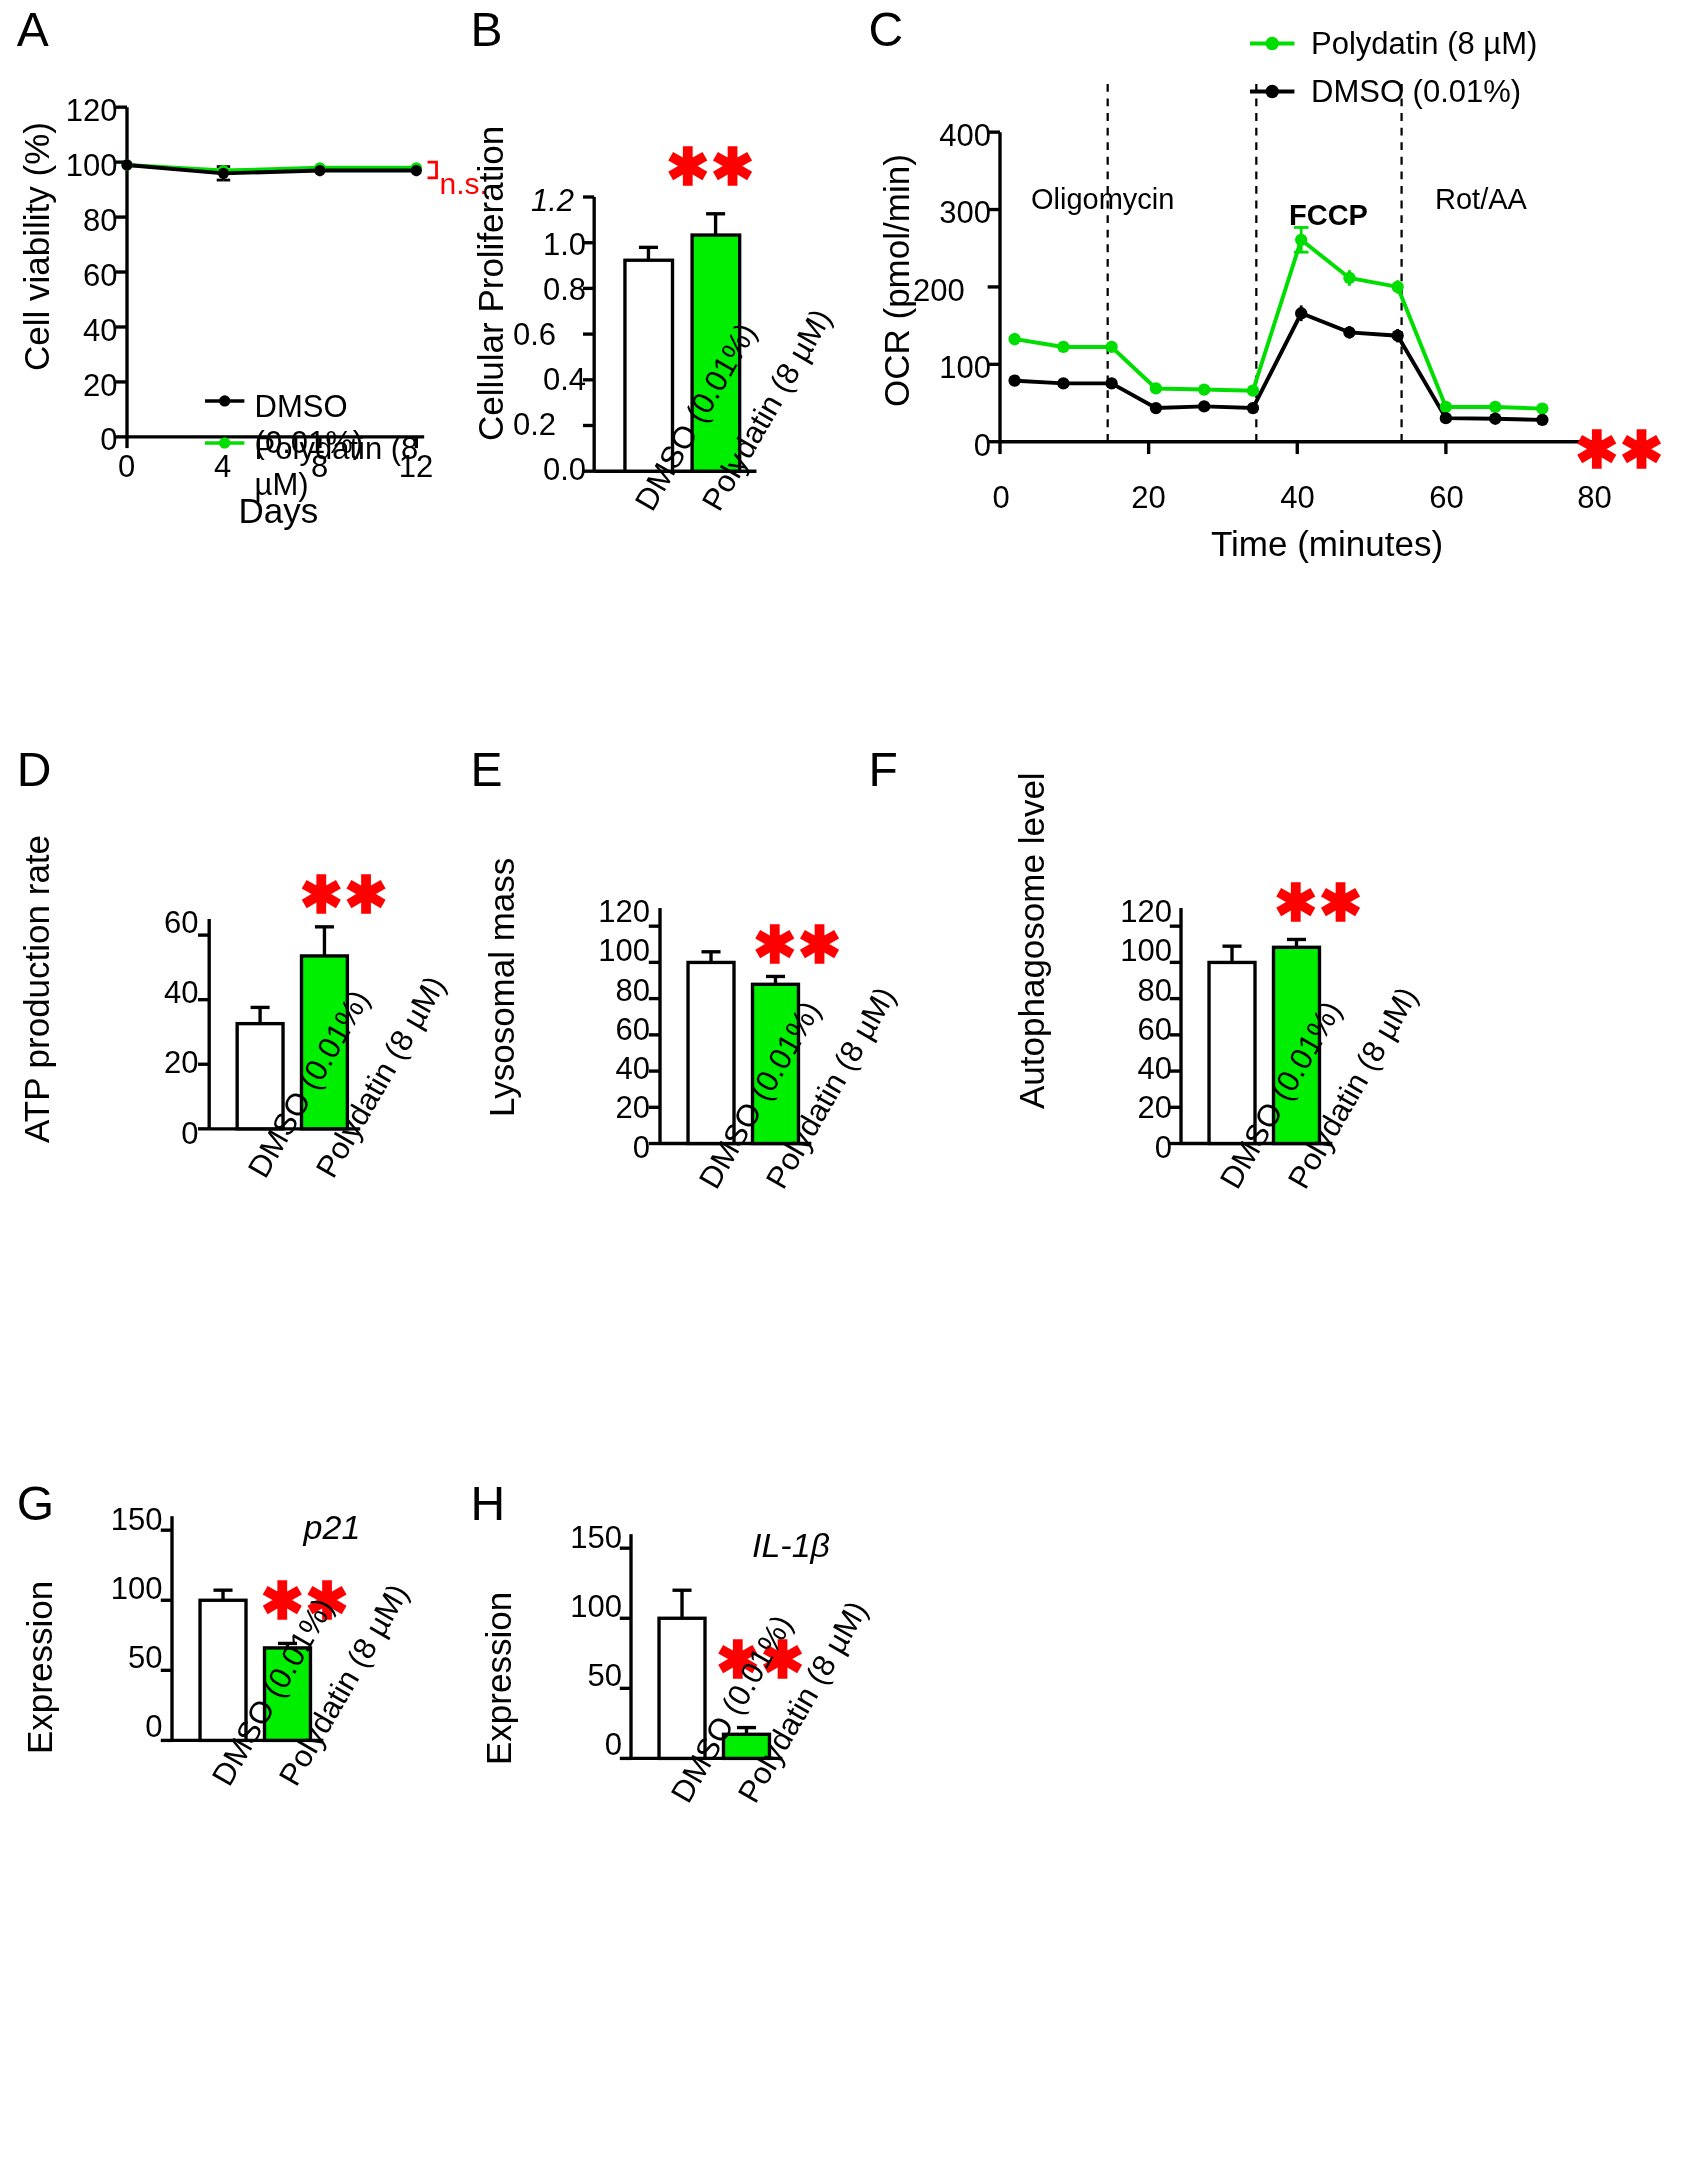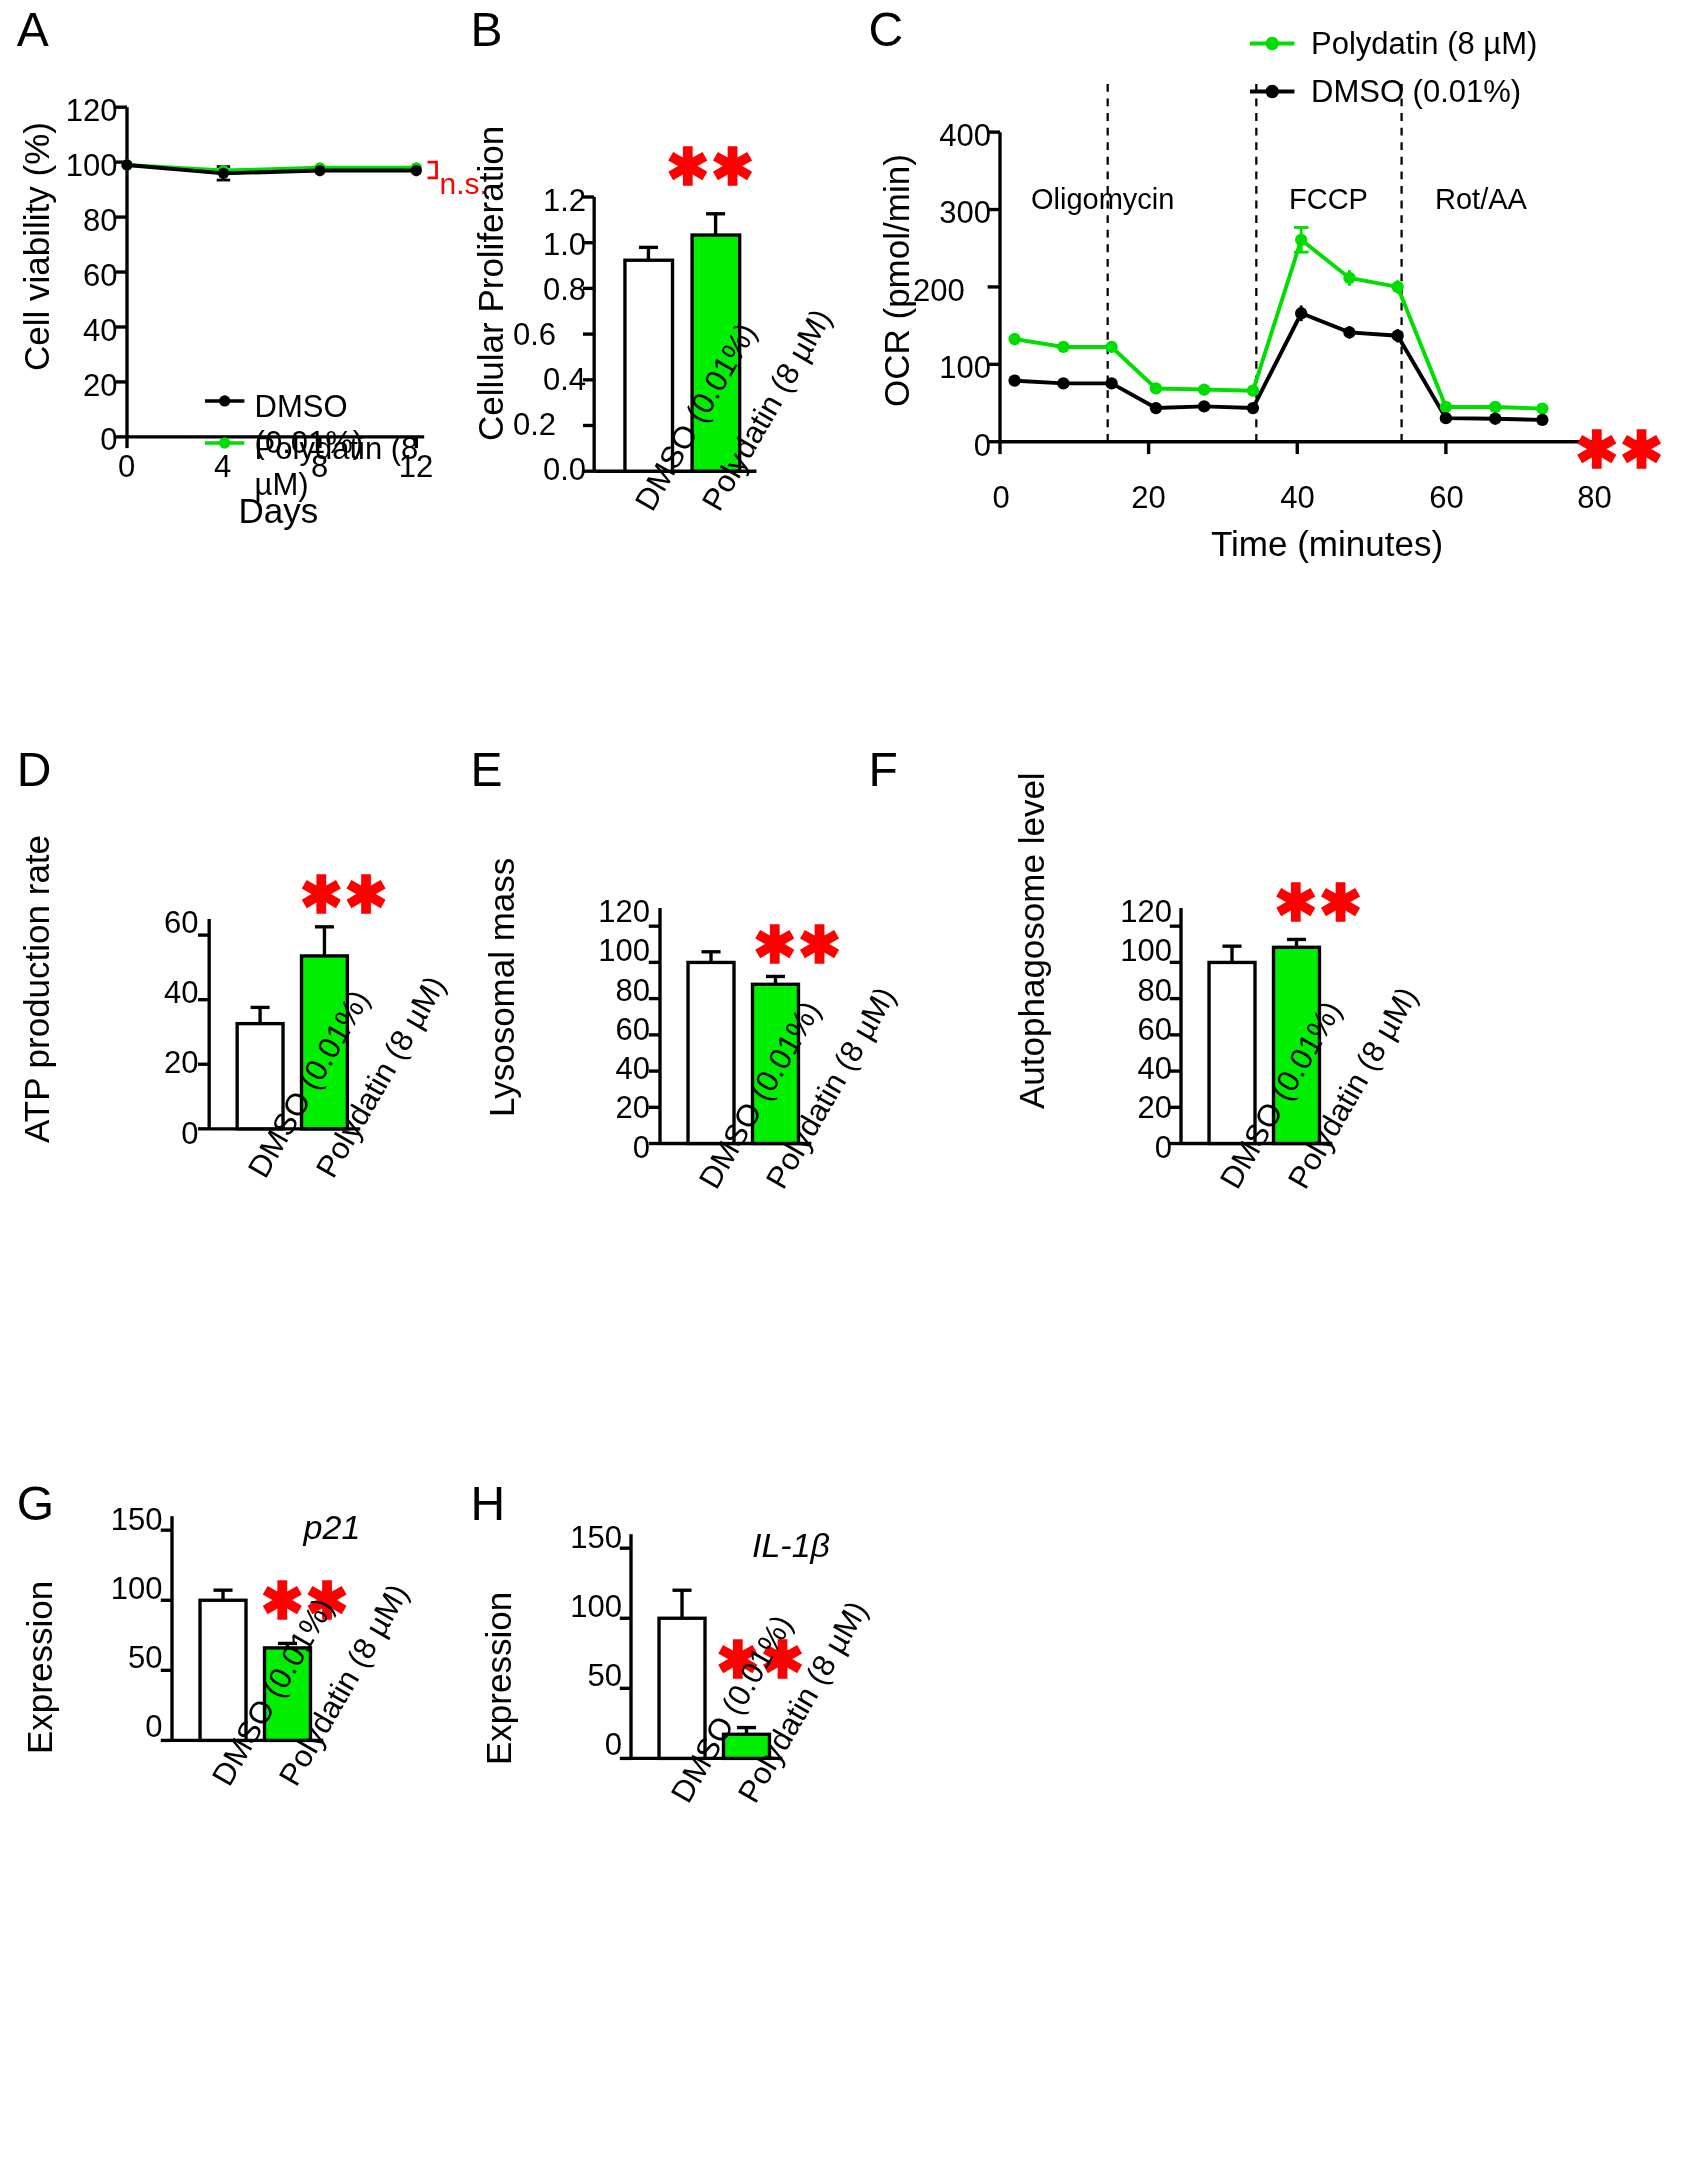--- a/index.html
+++ b/index.html
@@ -105,21 +105,21 @@
       <circle cx="35" cy="14" r="10" fill="#00dd00"></circle>
   </svg>
   <div class="legtxt" style="position:absolute;left:249px;top:425px;">Polydatin (8 µM)</div>
 </div>
 
 <div class="panel" style="left:465px;top:5.6px;width:392px;height:746px;">
   <div class="plabel" style="position:absolute;left:5.6px;top:0px;">B</div>
 
   <div class="axis-title vrot" style="position:absolute;left:5.6px;top:81px;height:392px;text-align:center;">Cellular Proliferation</div>
 
-  <div class="tick" style="position:absolute;left:48px;top:177px;width:73px;text-align:right;">1.2</div>
+  <div class="tick" style="position:absolute;left:36px;top:177px;width:73px;text-align:right;font-style:italic;">1.2</div>
   <div class="tick" style="position:absolute;left:48px;top:221px;width:73px;text-align:right;">1.0</div>
   <div class="tick" style="position:absolute;left:48px;top:266px;width:73px;text-align:right;">0.8</div>
   <div class="tick" style="position:absolute;left:48px;top:311px;width:73px;">0.6</div>
   <div class="tick" style="position:absolute;left:48px;top:356px;width:73px;text-align:right;">0.4</div>
   <div class="tick" style="position:absolute;left:48px;top:401px;width:73px;text-align:left;">0.2</div>
   <div class="tick" style="position:absolute;left:48px;top:446px;width:73px;text-align:right;">0.0</div>
 
   <svg style="position:absolute;left:129px;top:191px;" width="185" height="291" viewBox="0 0 330 520">
     <line x1="0" y1="0" x2="0" y2="490" stroke="#000" stroke-width="6"></line>
     <line x1="0" y1="490" x2="290" y2="490" stroke="#000" stroke-width="6"></line>
@@ -225,21 +225,21 @@
       <circle cx="537" cy="323" r="11"></circle>
         <circle cx="623" cy="357" r="11"></circle>
         <circle cx="709" cy="363" r="11"></circle>
       <circle cx="795" cy="510" r="11"></circle>
         <circle cx="883" cy="511" r="11"></circle>
         <circle cx="967" cy="513" r="11"></circle>
     </g>
   </svg>
 
   <div class="annot" style="position:absolute;left:168px;top:177px;">Oligomycin</div>
-  <div class="annot" style="position:absolute;left:426px;top:177px;">FCCP</div>
+  <div class="annot" style="position:absolute;left:426px;top:193px;font-weight:bold;">FCCP</div>
   <div class="annot" style="position:absolute;left:572px;top:177px;">Rot/AA</div>
 
   <div class="stars" style="position:absolute;left:712px;top:418px;">✱✱</div>
 
   <div class="tick" style="position:absolute;left:121px;top:474px;width:34px;text-align:center;">0</div>
   <div class="tick" style="position:absolute;left:263px;top:474px;width:45px;text-align:center;">20</div>
   <div class="tick" style="position:absolute;left:412px;top:474px;width:45px;text-align:center;">40</div>
   <div class="tick" style="position:absolute;left:561px;top:474px;width:45px;text-align:center;">60</div>
   <div class="tick" style="position:absolute;left:709px;top:474px;width:45px;text-align:center;">80</div>
   <div class="axis-title" style="position:absolute;left:348px;top:518px;">Time (minutes)</div>

